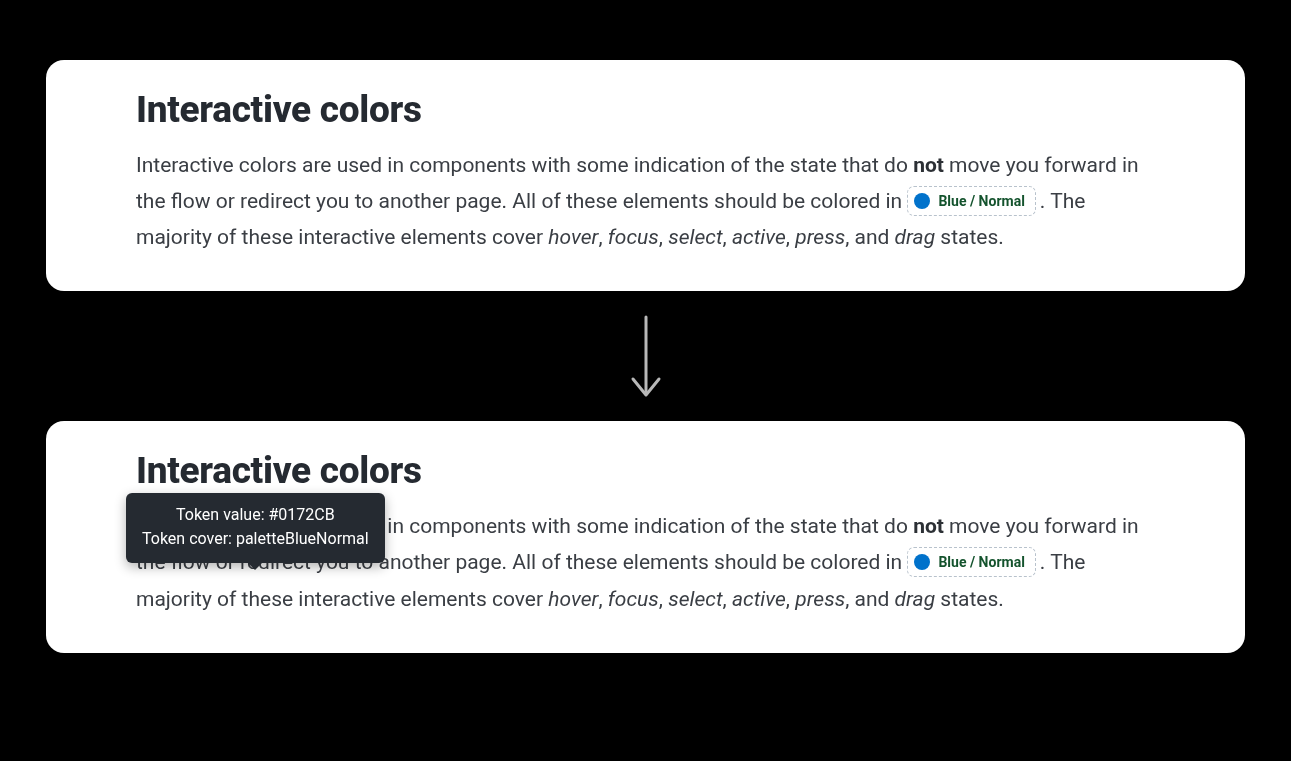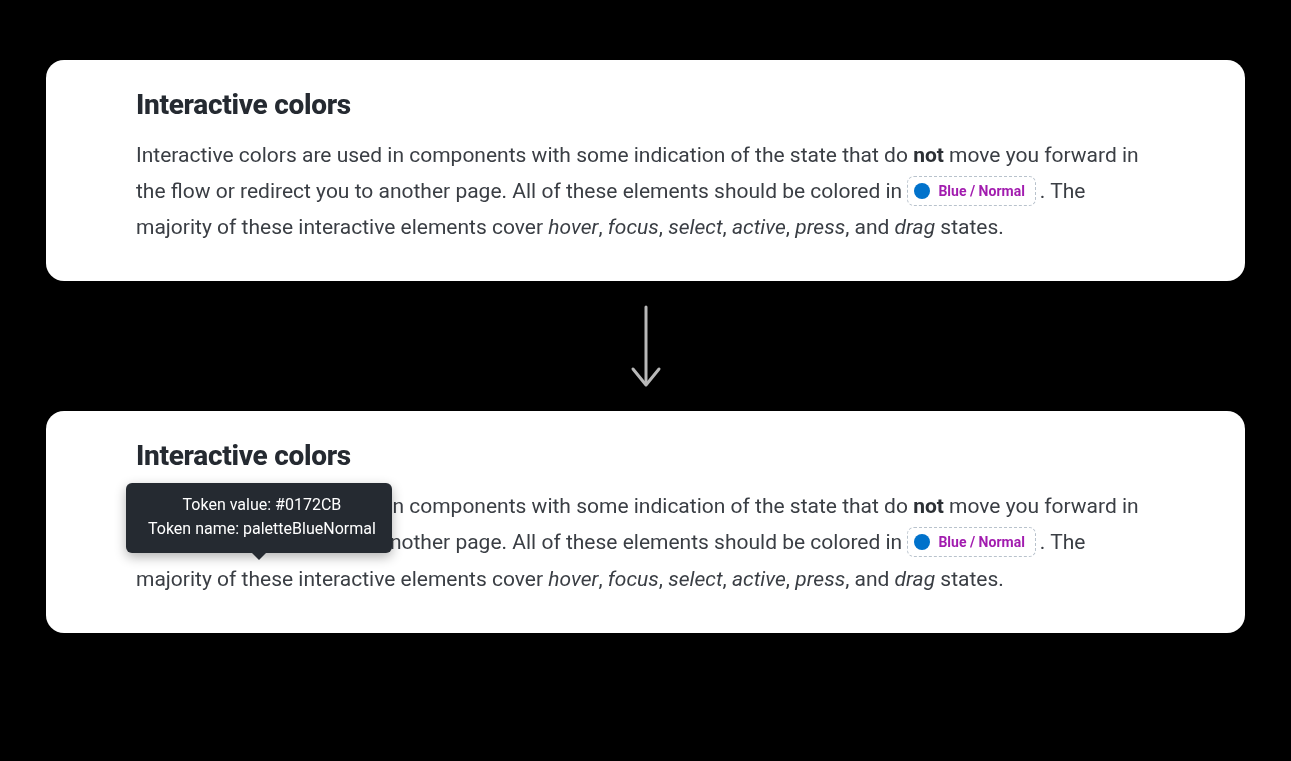--- a/index.html
+++ b/index.html
@@ -16,21 +16,21 @@
       position: relative;
     }
     .card {
       background: #ffffff;
       border-radius: 18px;
       padding: 28px 90px 36px 90px;
       box-shadow: 0 2px 8px rgba(0,0,0,0.1);
       position: relative;
     }
     .card-title {
-      font-size: 28px;
+      font-size: 37px;
       font-weight: 800;
       color: #252A31;
       margin-bottom: 16px;
       letter-spacing: -0.3px;
     }
     .card-body {
       font-size: 21px;
       line-height: 1.72;
       color: #3a3e44;
       font-weight: 400;
@@ -57,21 +57,21 @@
     .color-swatch {
       width: 16px;
       height: 16px;
       border-radius: 50%;
       margin-right: 8px;
       flex-shrink: 0;
     }
     .color-token-label {
       font-size: 14px;
       font-weight: 700;
-      color: #a21caf;
+      color: #14532d;
     }
     .arrow-down {
       display: flex;
       justify-content: center;
       align-items: center;
       margin: 22px 0 20px 0;
     }
     .arrow-svg {
       stroke: #b8b8b8;
       stroke-width: 3;
@@ -98,21 +98,20 @@
       left: 50%;
       transform: translateX(-50%);
       width: 0;
       height: 0;
       border-left: 8px solid transparent;
       border-right: 8px solid transparent;
       border-top: 8px solid #252A31;
     }
     .tooltip-line {
       white-space: nowrap;
-      margin-left: 6px;
     }
     .card-bottom {
       position: relative;
     }
   </style>
 </head>
 <body>
 
 <div class="card">
   <h2 class="card-title">Interactive colors</h2>
@@ -127,21 +126,21 @@
 <div class="arrow-down">
   <svg width="38" height="88" viewBox="0 0 38 88" class="arrow-svg">
     <line x1="19" y1="4" x2="19" y2="80" stroke-linecap="round"></line>
     <polyline points="6,66 19,82 32,66" stroke-linecap="round" stroke-linejoin="round"></polyline>
   </svg>
 </div>
 
 <div class="card card-bottom">
   <div class="tooltip">
     <div class="tooltip-line">Token value: #0172CB</div>
-    <div class="tooltip-line">Token name: paletteBlueNormal</div>
+    <div class="tooltip-line">Token cover: paletteBlueNormal</div>
   </div>
   <h2 class="card-title">Interactive colors</h2>
   <p class="card-body">
     <span>Interactive colors are used in components with some indication of the state that do </span><strong>not</strong><span> move you forward in the flow or redirect you to another page. All of these elements should be colored in </span><span class="color-token">
         <span class="color-swatch" style="background:#0172CB"></span>
         <span class="color-token-label">Blue / Normal</span>
       </span><span>. The majority of these interactive elements cover </span><em>hover</em><span>, </span><em>focus</em><span>, </span><em>select</em><span>, </span><em>active</em><span>, </span><em>press</em><span>, and </span><em>drag</em><span> states.</span>
   </p>
 </div>
 

